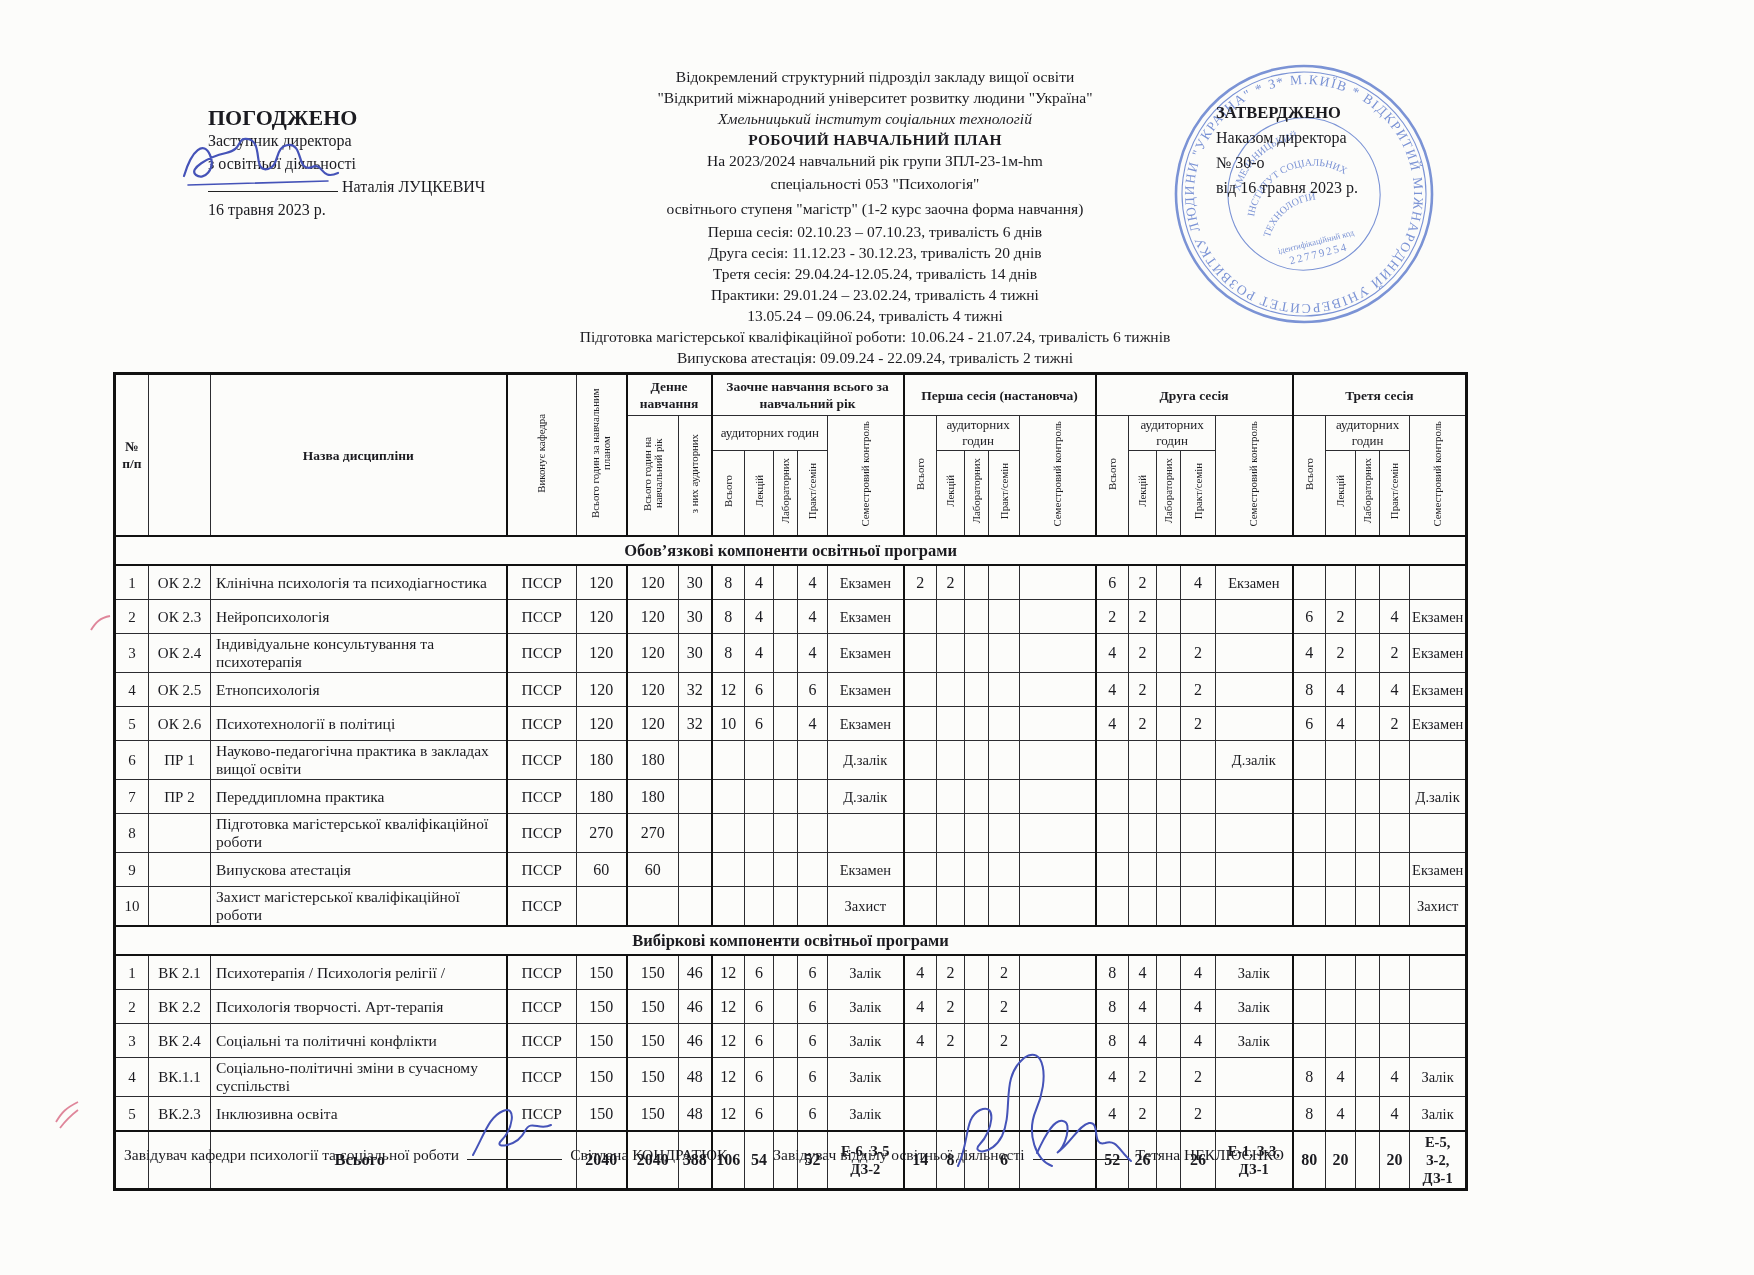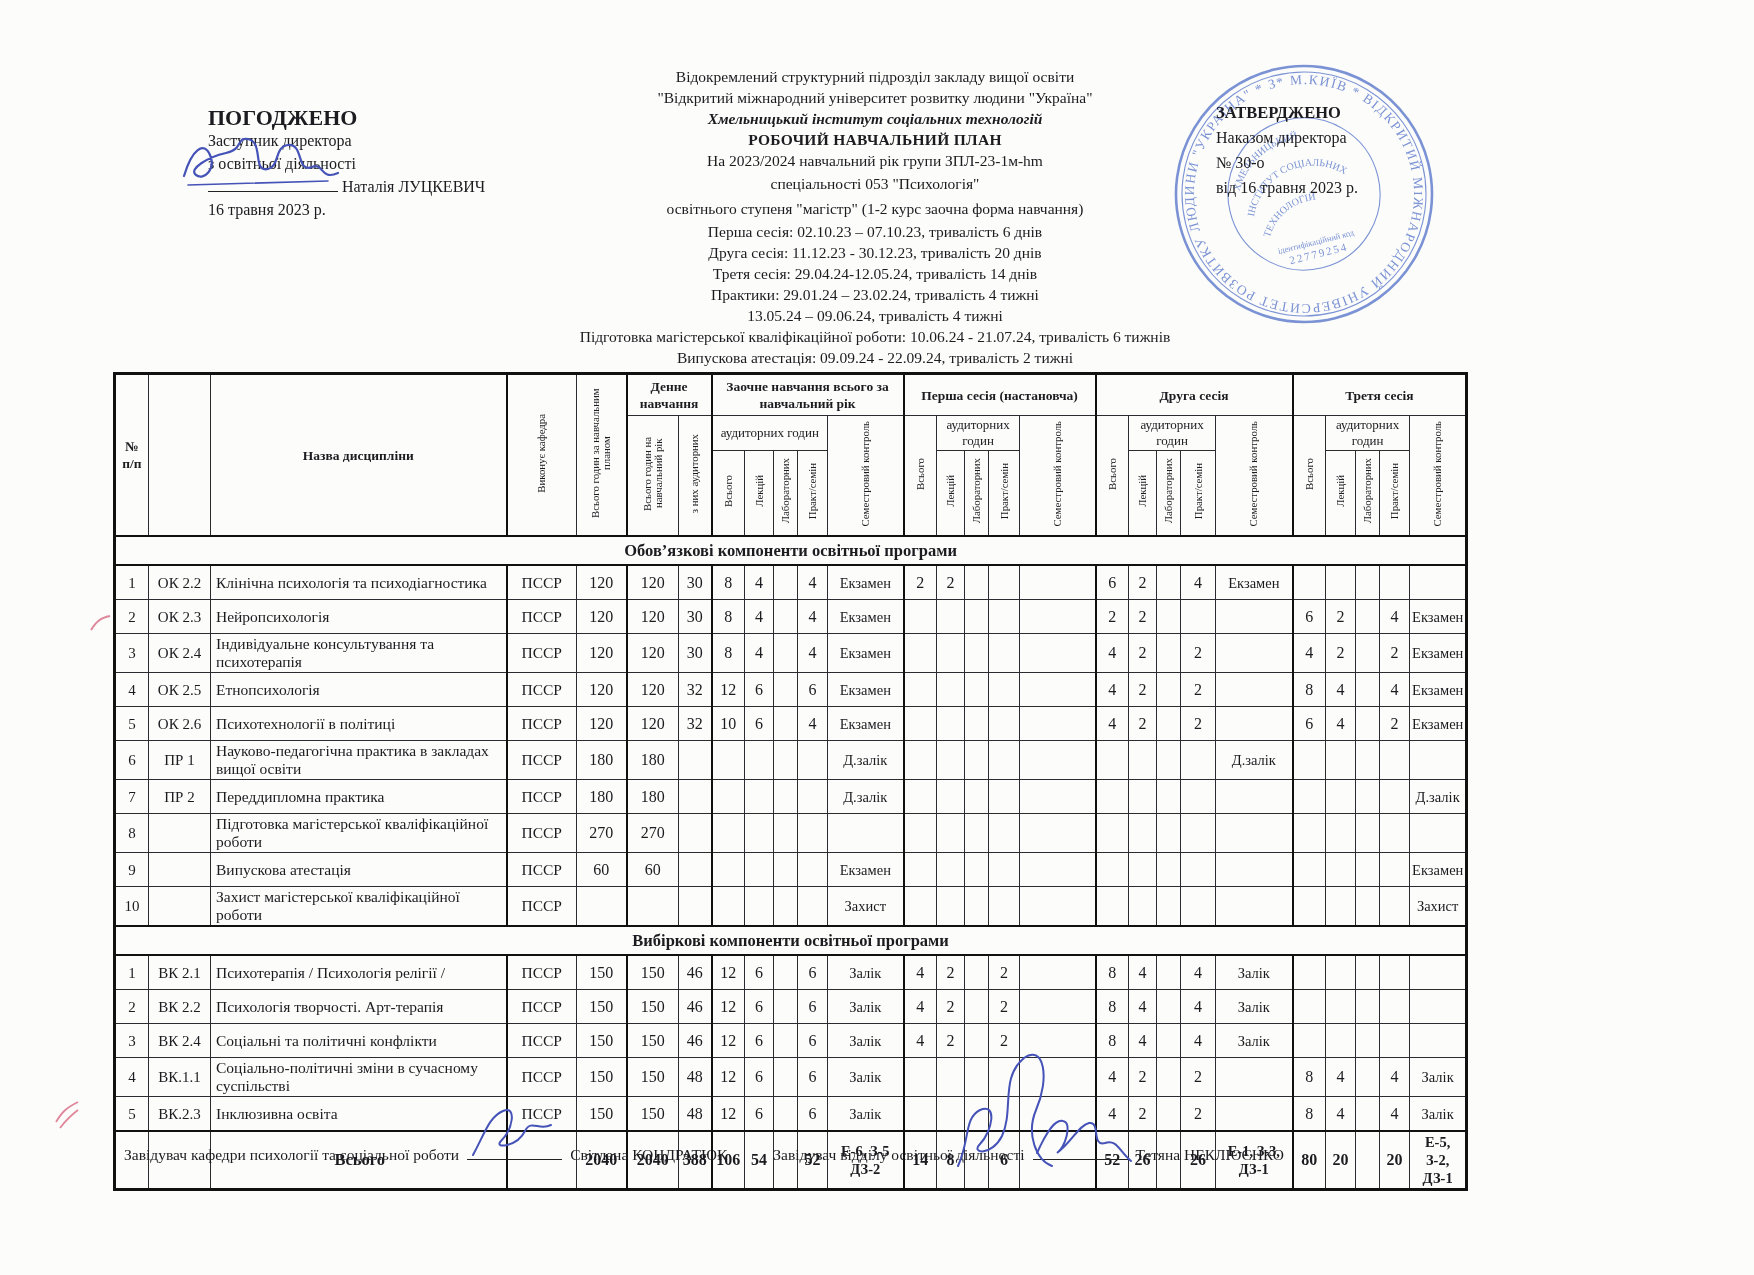--- a/index.html
+++ b/index.html
@@ -8,21 +8,21 @@
 
   
   .approval{position:absolute;left:208px;top:106px;width:330px;font-size:16px;line-height:23px;}
   .approval .lbl{font-weight:bold;font-size:22px;}
   .sig-line{display:inline-block;width:130px;border-bottom:1.4px solid #222;position:relative;height:14px;vertical-align:baseline;}
   .sig-svg{position:absolute;left:-30px;bottom:-8px;pointer-events:none;}
 
   .center-title{position:absolute;left:470px;top:66px;width:810px;text-align:center;}
   .center-title p{margin:0;line-height:21px;font-size:15.5px;}
   .ct-b{font-weight:normal;}
-  .ct-i{font-style:italic;font-weight:bold;}
+  .ct-i{font-style:italic;font-weight:normal;}
   .ct-main{font-weight:bold;font-size:17px;letter-spacing:.3px;line-height:24px;}
   .ct-sess{font-size:15px;line-height:21px;}
 
   .approved{position:absolute;left:1216px;top:100px;width:240px;font-size:16px;line-height:25px;z-index:3;}
   .approved .lbl{font-weight:bold;font-size:16.5px;}
   .stamp-wrap{position:absolute;left:1168px;top:58px;width:272px;height:272px;z-index:2;opacity:.8;transform:rotate(-14deg);}
 
   
   .doc-table{position:absolute;left:113px;top:372px;border-collapse:collapse;table-layout:fixed;width:1352px;
              border:3px solid #111;}

